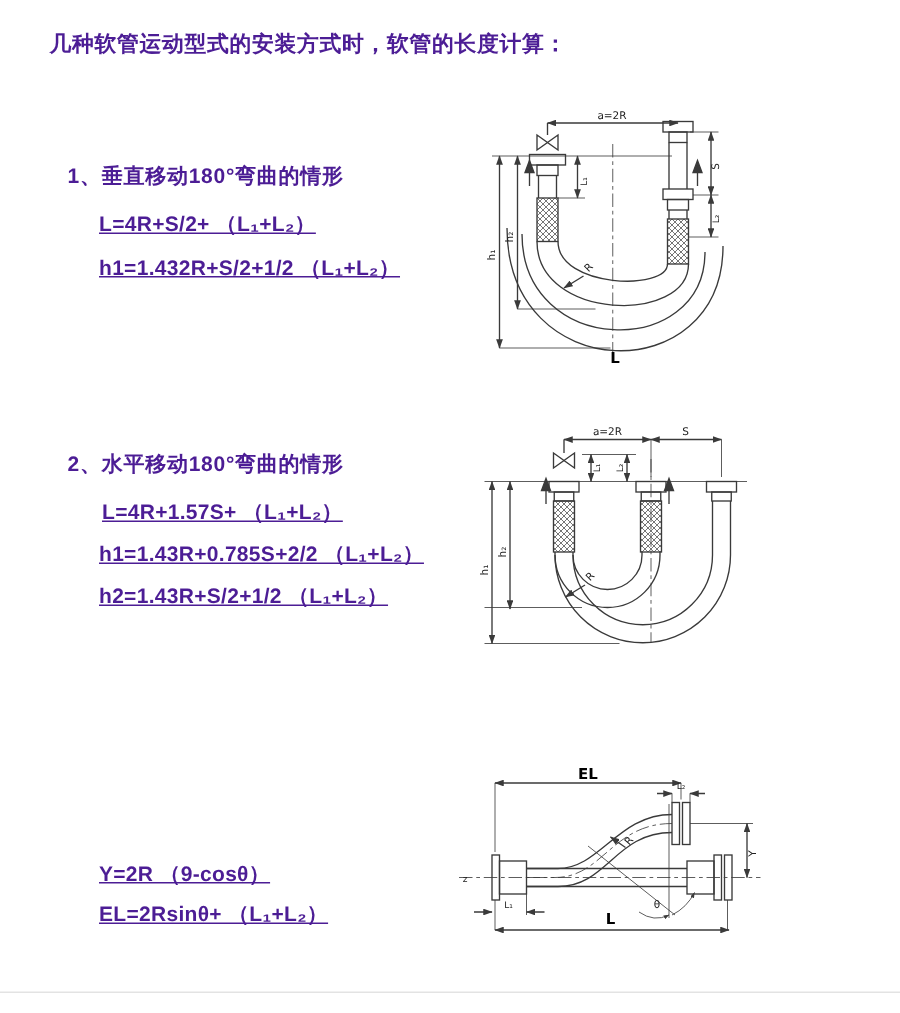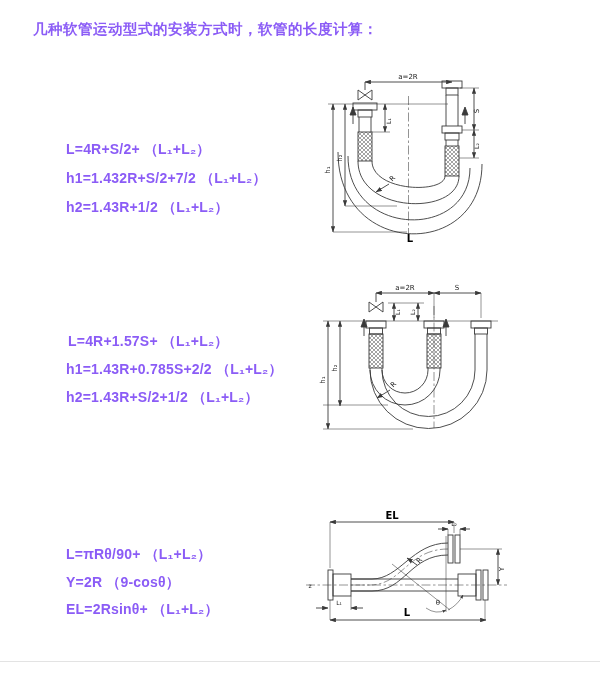--- a/index.html
+++ b/index.html
@@ -1,44 +1,44 @@
 <!DOCTYPE html>
 <html><head>
 <meta charset="utf-8">
 <style>
   html,body{margin:0;padding:0;background:#ffffff;}
   .page{position:relative;width:600px;height:675px;background:#fff;overflow:hidden;
-        font-family:"Liberation Sans",sans-serif;color:#8b5cf6;}
+        font-family:"Liberation Sans",sans-serif;color:#4c1d95;}
   .title{position:absolute;left:33px;top:20px;font-size:14.5px;font-weight:bold;letter-spacing:.5px;}
   .sec-heading{position:absolute;font-size:14px;font-weight:bold;letter-spacing:.5px;}
-  .formula{position:absolute;font-size:14px;font-weight:bold;letter-spacing:.2px;}
+  .formula{position:absolute;font-size:14px;font-weight:bold;letter-spacing:.2px;text-decoration:underline;}
   .diagram{position:absolute;}
   svg text{font-family:"DejaVu Sans",sans-serif;fill:#222;}
   .dim{font-size:7px;} .dim-s{font-size:6px;}
   .big{font-size:10px;font-weight:bold;fill:#000;}
   .cl{stroke-dasharray:9 2.5 2.5 2.5;}
   .thin{stroke-width:.55;}
   .edge{position:absolute;left:0;top:661px;width:600px;height:1px;background:#e3e3e3;}
 </style>
 </head>
 <body>
 
 <div class="page">
 
   <div class="title">几种软管运动型式的安装方式时，软管的长度计算：</div>
 
+  <div class="sec-heading" style="left:45px;top:109px">1、垂直移动180°弯曲的情形</div>
   <div class="formula" style="left:66px;top:141px">L=4R+S/2+ （L₁+L₂）</div>
-  <div class="formula" style="left:66px;top:170px">h1=1.432R+S/2+7/2 （L₁+L₂）</div>
-  <div class="formula" style="left:66px;top:199px">h2=1.43R+1/2 （L₁+L₂）</div>
-
+  <div class="formula" style="left:66px;top:170px">h1=1.432R+S/2+1/2 （L₁+L₂）</div>
+
+  <div class="sec-heading" style="left:45px;top:301px">2、水平移动180°弯曲的情形</div>
   <div class="formula" style="left:68px;top:333px">L=4R+1.57S+ （L₁+L₂）</div>
   <div class="formula" style="left:66px;top:361px">h1=1.43R+0.785S+2/2 （L₁+L₂）</div>
   <div class="formula" style="left:66px;top:389px">h2=1.43R+S/2+1/2 （L₁+L₂）</div>
 
-  <div class="formula" style="left:66px;top:546px">L=πRθ/90+ （L₁+L₂）</div>
   <div class="formula" style="left:66px;top:574px">Y=2R （9-cosθ）</div>
   <div class="formula" style="left:66px;top:601px">EL=2Rsinθ+ （L₁+L₂）</div>
 
   <svg class="diagram" style="left:312px;top:66px" width="272" height="192" viewBox="0 0 272 192">
     <defs>
       <marker id="ar1" markerWidth="7" markerHeight="5" refX="6.5" refY="2.5" orient="auto-start-reverse">
         <path d="M0,0 L7,2.5 L0,5 Z" fill="#3a3a3a"></path>
       </marker>
       <pattern id="ht1" width="4" height="4" patternUnits="userSpaceOnUse">
         <path d="M0,4 L4,0 M0,0 L4,4" stroke="#666" stroke-width="0.6"></path>

